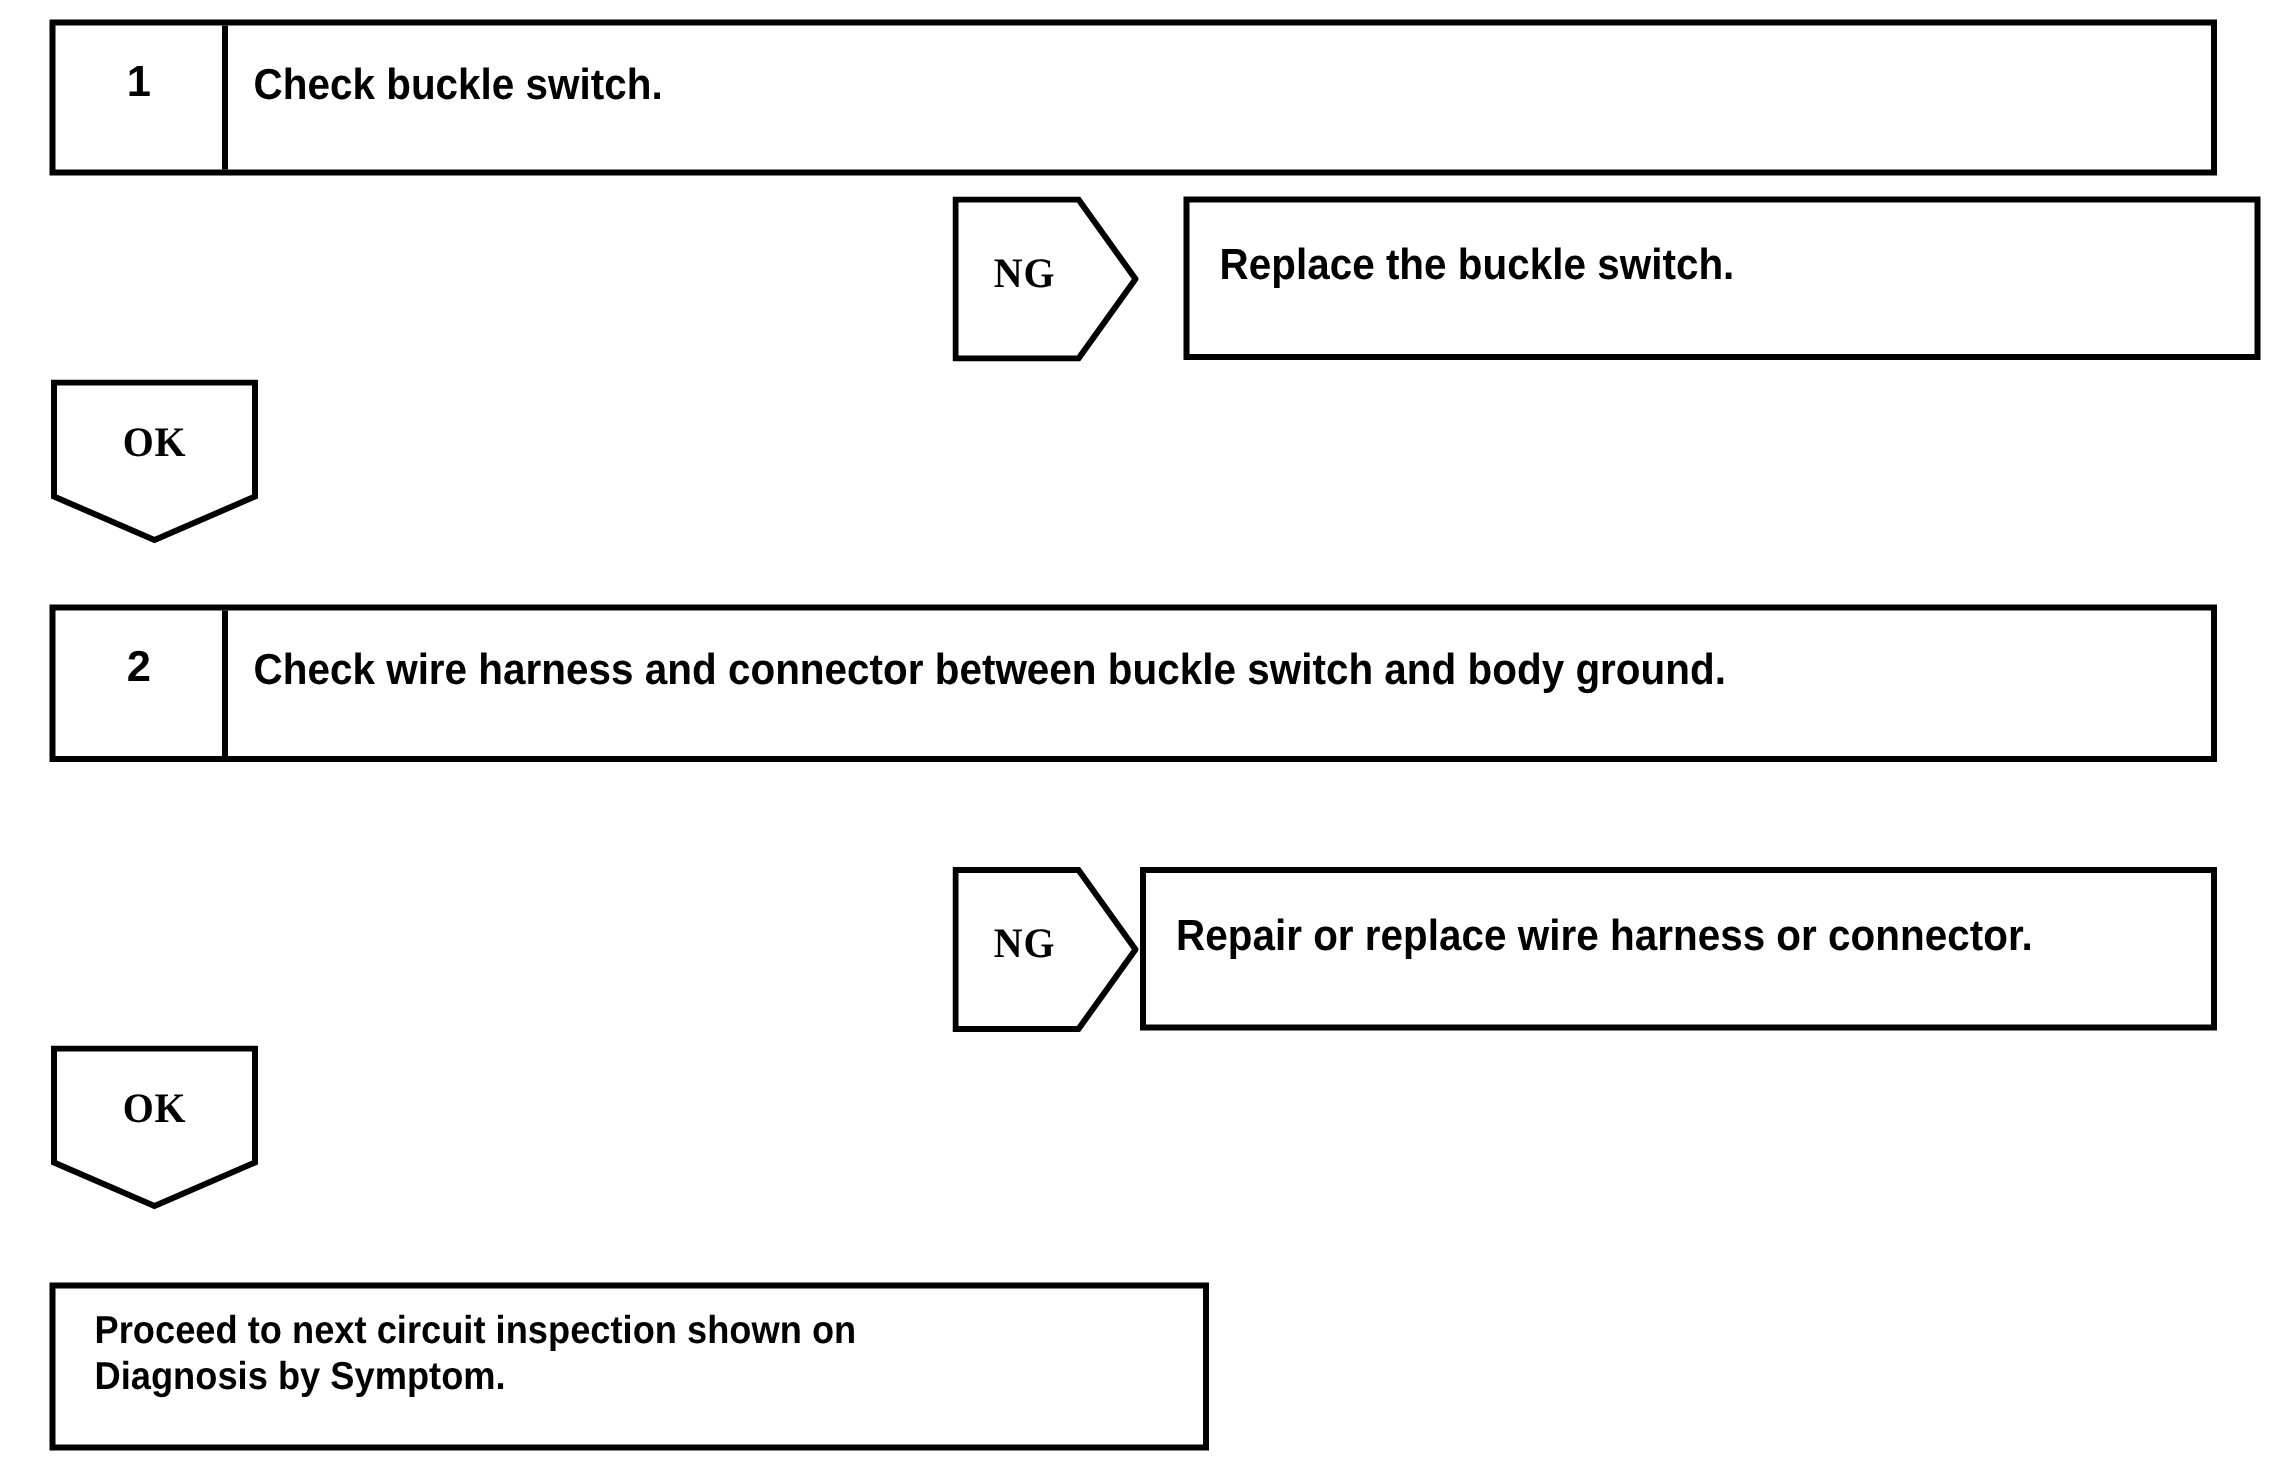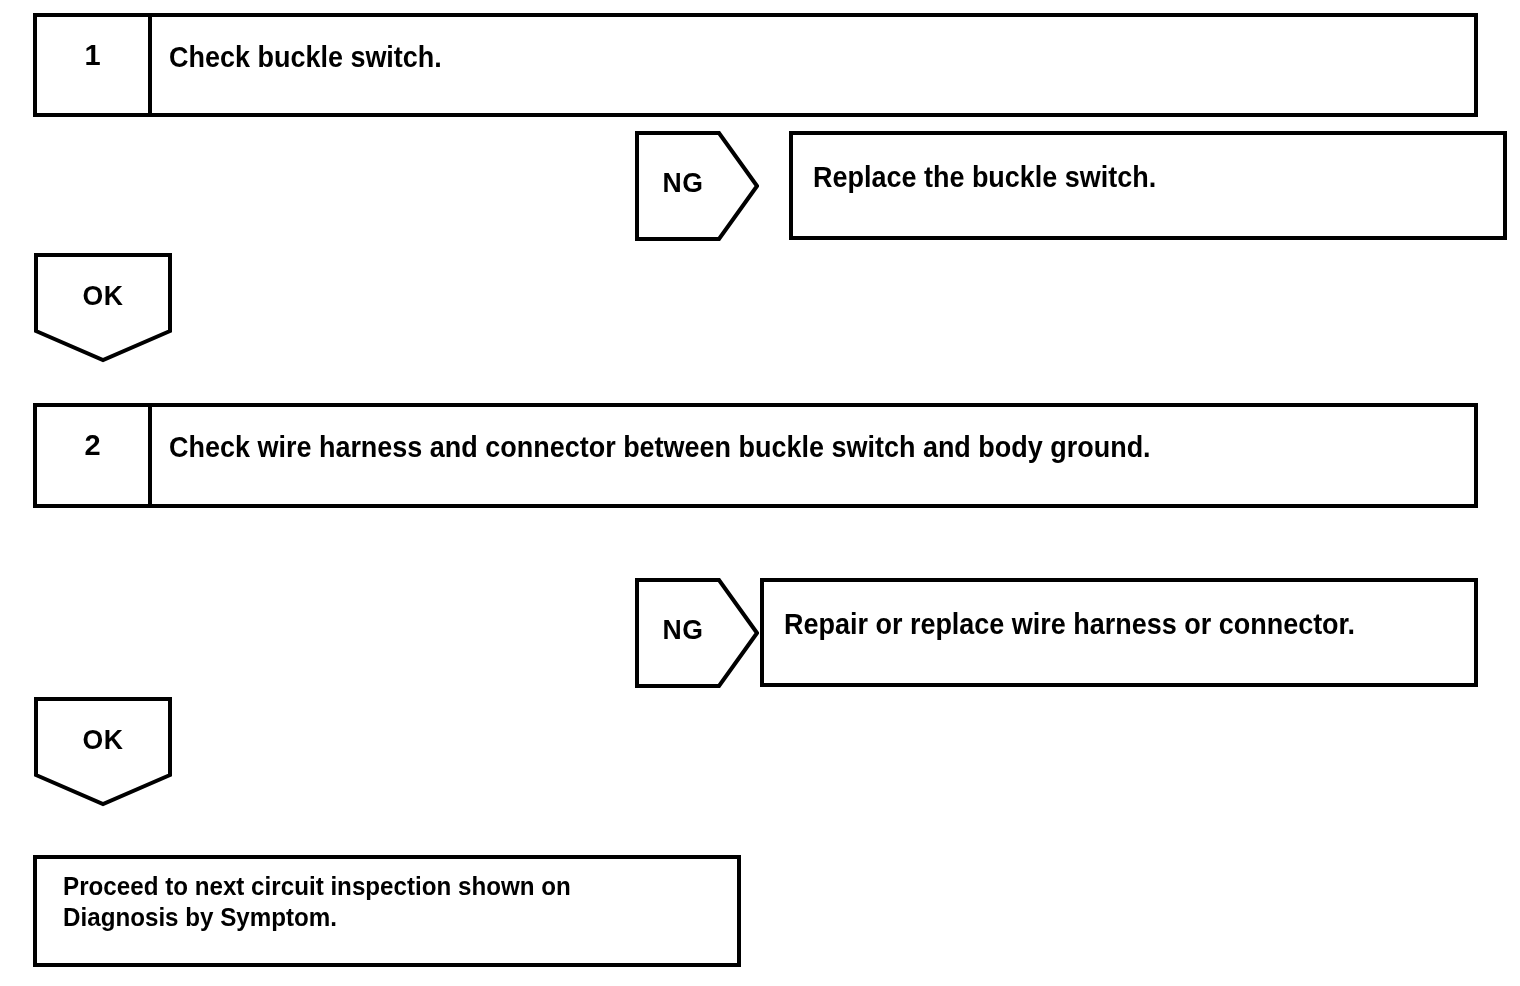--- a/index.html
+++ b/index.html
@@ -87,20 +87,21 @@
     font-weight: bold;
     line-height: 1.17;
     transform: scaleX(0.93);
     transform-origin: left top;
     white-space: nowrap;
   }
 
   
   .pent-wrap {
     position: absolute;
+    font-family: Liberation Serif, serif;
   }
   .pent-wrap svg {
     display: block;
     position: absolute;
     left: 0;
     top: 0;
   }
   .pent-label {
     position: absolute;
     width: 100%;
@@ -161,18 +162,18 @@
     <div class="result-text" style="left:20px; top:26px;">Repair or replace wire harness or connector.</div>
   </div>
 
   <div class="pent-wrap" style="left:34px; top:697px; width:138px; height:110px;">
     <svg width="138" height="110" viewBox="0 0 138 110">
       <polygon points="2,2 136,2 136,78 69,107 2,78" fill="#ffffff" stroke="#000000" stroke-width="4" stroke-linejoin="miter"></polygon>
     </svg>
     <span class="pent-label ok-label">OK</span>
   </div>
 
-  <div class="final-box" style="left:33px; top:855px; width:708px; height:112px;text-align:right;">
+  <div class="final-box" style="left:33px; top:855px; width:773px; height:112px;text-align:right;">
     <div class="final-text" style="left:26px; top:12px;">Proceed to next circuit inspection shown on</div>
     <div class="final-text" style="left:26px; top:43px;">Diagnosis by Symptom.</div>
   </div>
 
 </div>
 
 </body></html>

